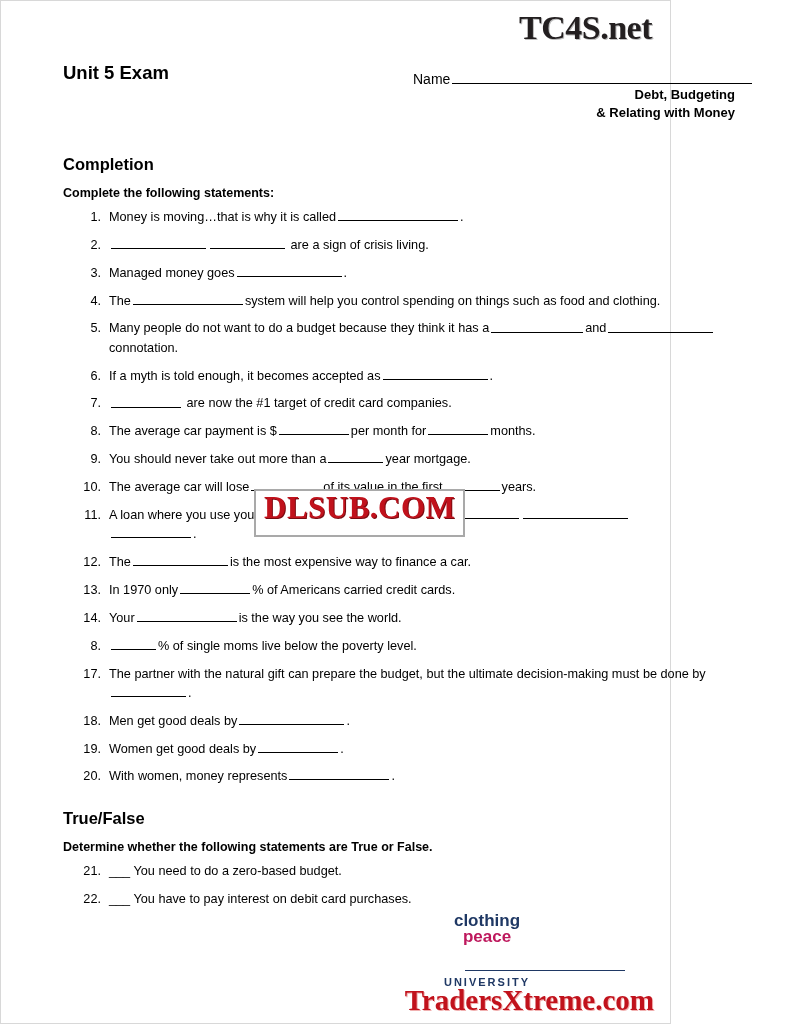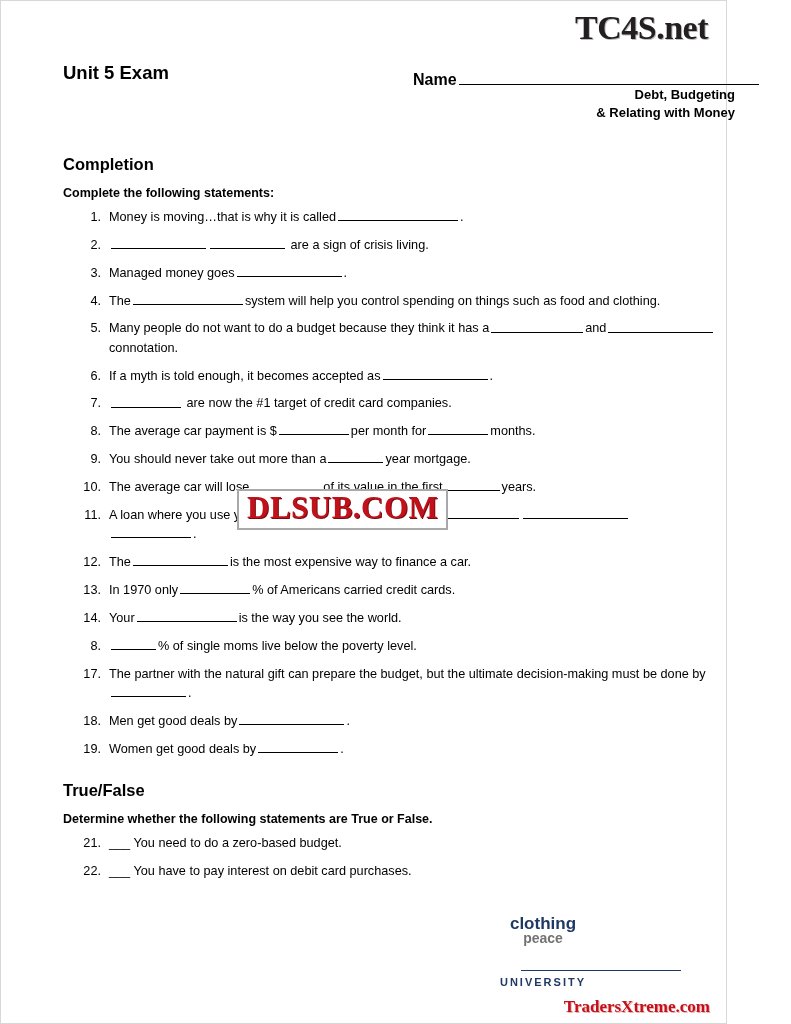--- a/index.html
+++ b/index.html
@@ -13,21 +13,21 @@
     position: relative;
     font-family: "Liberation Sans", sans-serif;
     color: #000000;
     overflow: hidden;
   }
 
   .page {
     position: absolute;
     left: 0;
     top: 0;
-    width: 727px;
+    width: 671px;
     height: 1024px;
     background: #ffffff;
     box-sizing: border-box;
     border: 1px solid #d8d8d8;
   }
 
   
   .site-brand {
     position: absolute;
     right: 18px;
@@ -63,22 +63,22 @@
     font-weight: bold;
     line-height: 1.35;
     margin: 0;
     text-align: right;
   }
 
   .name-block {
     position: absolute;
     left: 330px;
     top: 10px;
-    font-size: 16px;
-    font-weight: bold;
+    font-size: 14px;
+    font-weight: normal;
     white-space: nowrap;
     padding-left: 20px;
   }
   .name-line {
     display: inline-block;
     width: 300px;
     border-bottom: 1px solid #000;
     height: 12px;
     margin-left: 2px;
   }
@@ -118,29 +118,29 @@
     display: inline-block;
     border-bottom: 1px solid #000;
     vertical-align: baseline;
     height: 0.95em;
     margin: 0 2px;
   }
 
   
   .dlsub {
     position: absolute;
-    left: 236px;
+    left: 253px;
     top: 488px;
     font-family: "Liberation Serif", serif;
     font-size: 31px;
     font-weight: bold;
     color: #c1121c;
     background: #ffffff;
     border: 2px solid #a9a9a9;
-    padding: 1px 8px 3px 8px;
+    padding: 1px 8px 10px 8px;
     letter-spacing: 0.5px;
     text-shadow: 1px 1px 0 #7a0a10;
     line-height: 1.05;
     text-align: right;
   }
 
   
   .fp-logo {
     position: absolute;
     right: 140px;
@@ -149,23 +149,23 @@
     line-height: 0.95;
     font-family: "Liberation Sans", sans-serif;
   }
   .fp-logo .fp-1 {
     font-size: 17px;
     font-weight: bold;
     color: #1f3864;
     display: block;
   }
   .fp-logo .fp-2 {
-    font-size: 14px;
-    font-weight: bold;
-    color: #737373;
+    font-size: 17px;
+    font-weight: bold;
+    color: #be185d;
     display: block;
   }
   .fp-logo .fp-3 {
     font-size: 11px;
     font-weight: bold;
     color: #1f3864;
     display: block;
     letter-spacing: 2px;
     margin-top: 31px;
   }
@@ -175,21 +175,21 @@
     bottom: 52px;
     width: 160px;
     border-bottom: 1px solid #1f3864;
   }
 
   .traders-brand {
     position: absolute;
     right: 16px;
     bottom: 6px;
     font-family: "Liberation Serif", serif;
-    font-size: 17px;
+    font-size: 29px;
     font-weight: bold;
     color: #c1121c;
     text-shadow: 1px 1px 0 #f1b0b0;
   }
 </style>
 </head>
 <body>
 
 <div class="page">
 
@@ -241,20 +241,21 @@
 
 
       <li><span class="num">8.</span><span class="blank" style="width:45px"></span><span>% of single moms live below the poverty level.</span></li>
 
       <li><span class="num">17.</span><span>The partner with the natural gift can prepare the budget, but the ultimate decision-making must be done by</span><span class="blank" style="width:75px"></span><span>.</span></li>
 
       <li><span class="num">18.</span><span>Men get good deals by</span><span class="blank" style="width:105px"></span><span>.</span></li>
 
       <li><span class="num">19.</span><span>Women get good deals by</span><span class="blank" style="width:80px"></span><span>.</span></li>
 
+      <li><span class="num">20.</span><span>With women, money represents</span><span class="blank" style="width:100px"></span><span>.</span></li>
     </ol>
 
     <div class="section-title">True/False</div>
     <div class="section-instruction">Determine whether the following statements are True or False.</div>
 
     <ol class="qlist">
       <li><span class="num">21.</span><span>___ You need to do a zero-based budget.</span></li>
       <li><span class="num">22.</span><span>___ You have to pay interest on debit card purchases.</span></li>
     </ol>
 

